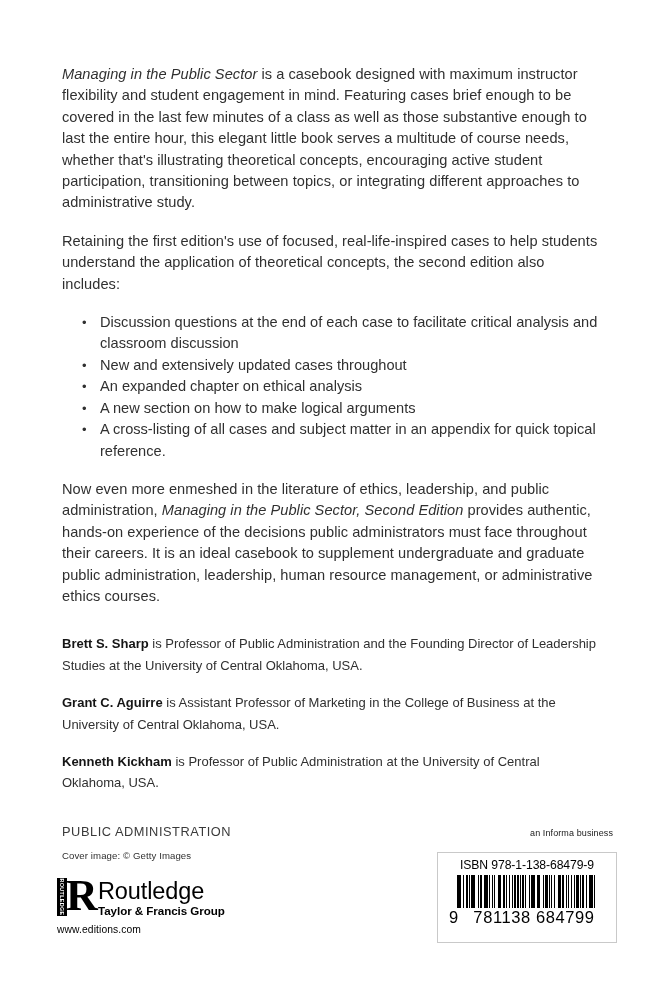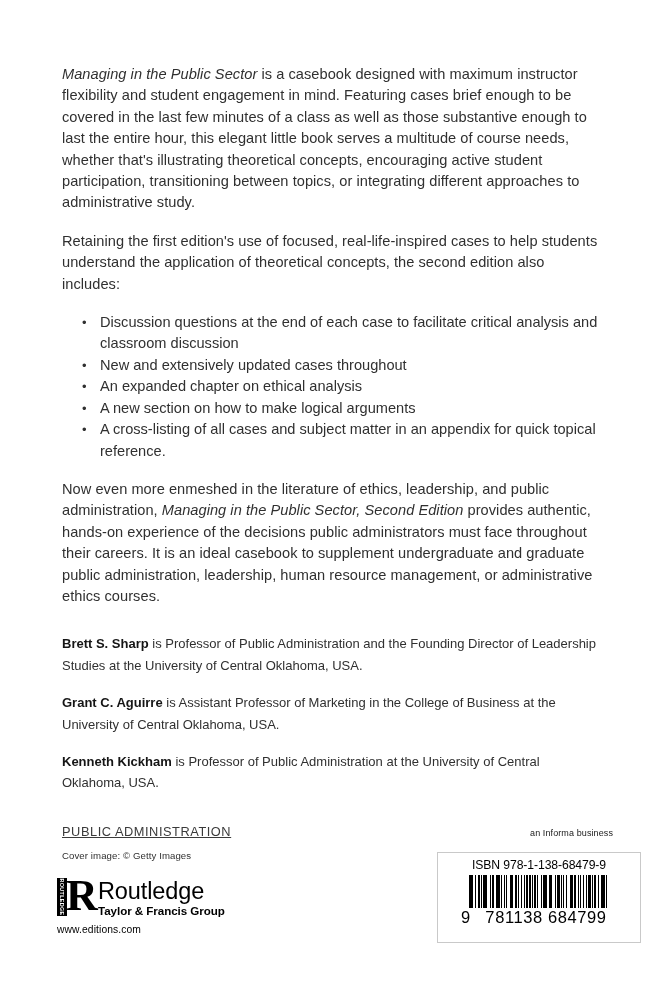--- a/index.html
+++ b/index.html
@@ -77,21 +77,20 @@
   .bios {
     margin-top: 26px;
   }
 
   
   .subject {
     margin-top: 30px;
     color: #3a3a3a;
     font-size: 12.8px;
     letter-spacing: 0.55px;
-    text-decoration: underline;
   }
 
   
   .cover-credit {
     position: absolute;
     left: 62px;
     top: 850px;
     color: #303030;
     font-size: 9.6px;
     letter-spacing: 0.1px;
@@ -186,21 +185,21 @@
     font-size: 9px;
     color: #1a1a1a;
     letter-spacing: 0.1px;
   }
   .informa b { font-weight: normal; }
 
   .isbn-box {
     position: absolute;
     left: 437px;
     top: 852px;
-    width: 204px;
+    width: 180px;
     height: 91px;
     background: #ffffff;
     border: 1px solid #c9c9c9;
     box-sizing: border-box;
   }
   .isbn-label {
     text-align: center;
     font-size: 12.2px;
     color: #000000;
     margin-top: 5px;

